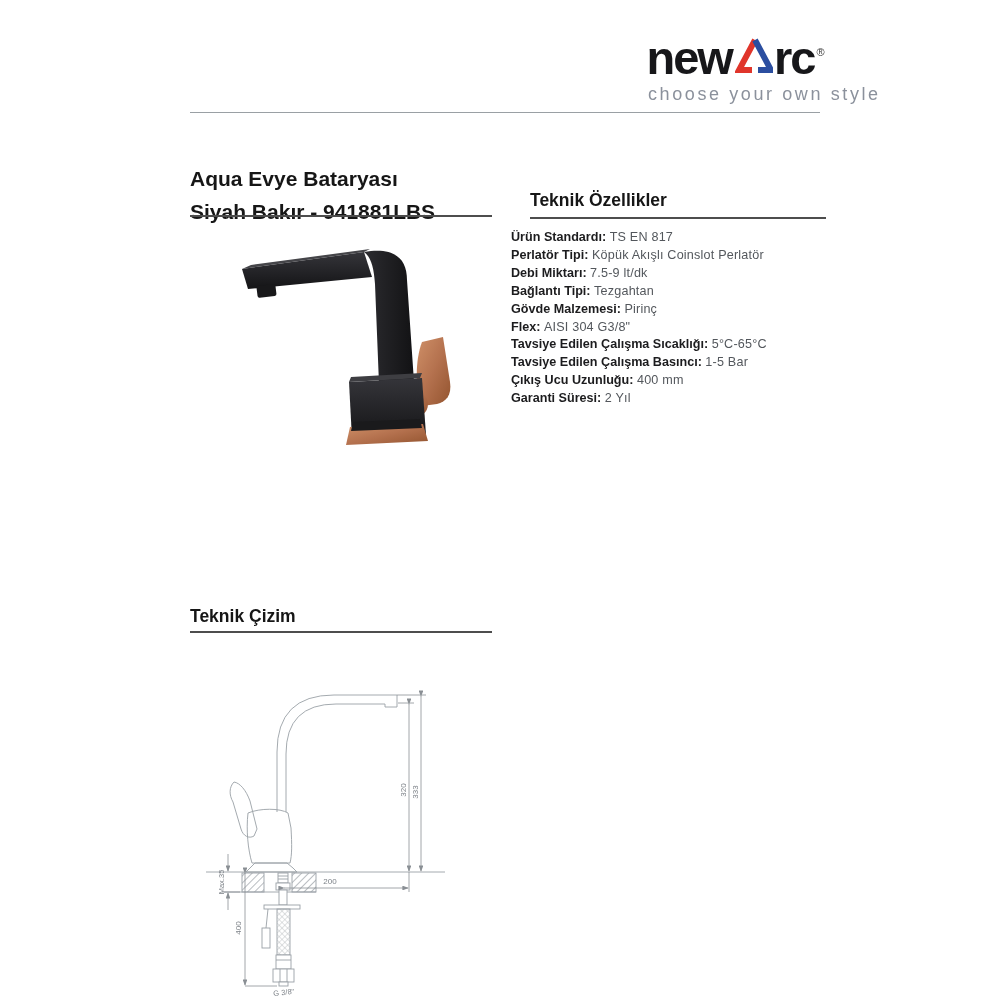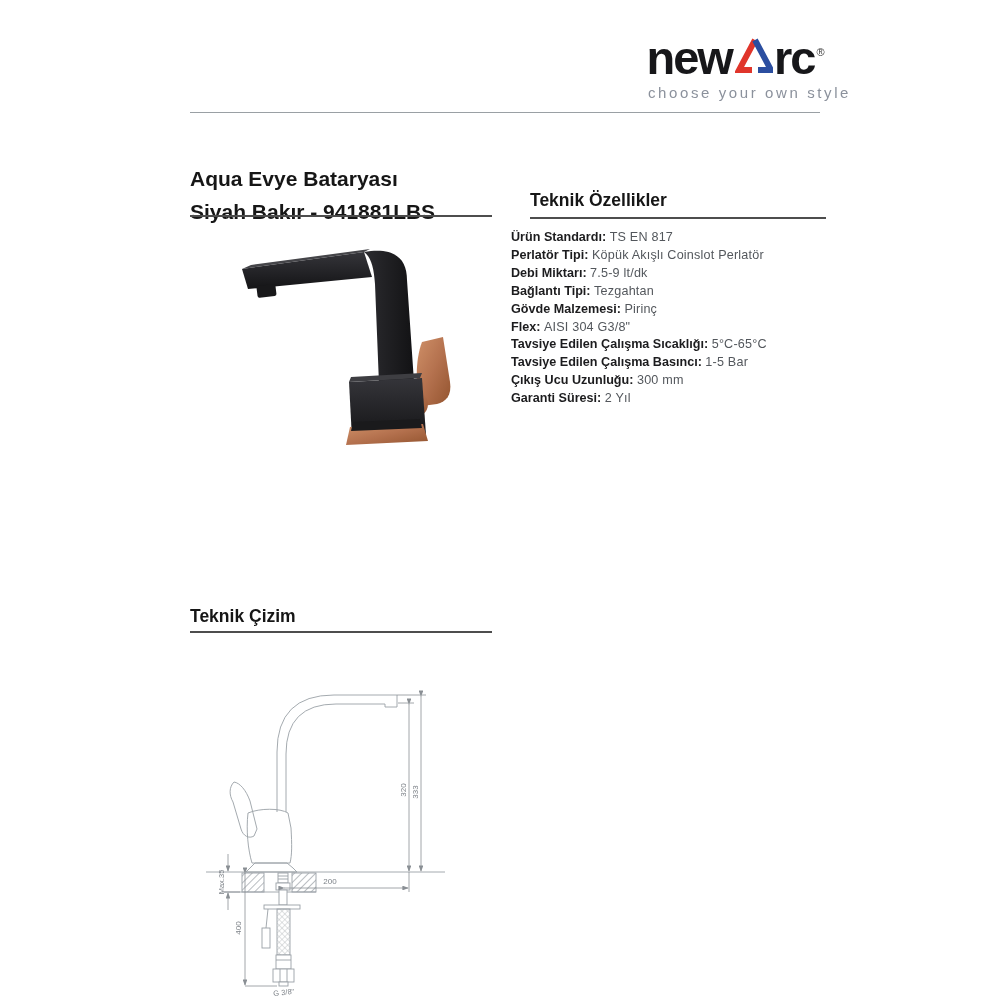--- a/index.html
+++ b/index.html
@@ -6,21 +6,21 @@
   html,body { width:1000px; height:1000px; background:#ffffff;
               font-family:"Liberation Sans", sans-serif; color:#1a1a1a; }
   .page { position:relative; width:1000px; height:1000px; overflow:hidden; background:#fff; }
 
   
   .logo { position:absolute; top:36px; left:648px; width:175px; text-align:left; }
   .logo-row { display:flex; align-items:flex-end; justify-content:center; }
   .logo-word { font-size:47px; font-weight:600; letter-spacing:-2px; line-height:0.85; color:#17171a; }
   .logo-tri { margin:0 1px 1px 3px; }
   .logo-reg { font-size:11px; color:#3a3a3a; margin-left:2px; line-height:3; align-self:flex-start; }
-  .logo-tagline { margin-top:6px; font-size:15px; letter-spacing:2.6px; color:#8b919c; white-space:nowrap; }
+  .logo-tagline { margin-top:6px; font-size:18px; letter-spacing:2.6px; color:#8b919c; white-space:nowrap; }
 
   
   .rule-top   { position:absolute; left:190px; top:112px; width:630px; height:1px; background:#9aa0a4; }
   .rule-title { position:absolute; left:190px; top:215px; width:302px; height:2px; background:#4d4d4d; }
   .rule-specs { position:absolute; left:530px; top:217px; width:296px; height:2px; background:#4d4d4d; }
   .rule-cizim { position:absolute; left:190px; top:631px; width:302px; height:2px; background:#4d4d4d; }
 
   
   .title-block { position:absolute; left:190px; top:163px; }
   .title-line { font-size:21px; font-weight:bold; line-height:1.55; color:#161616; }
@@ -105,21 +105,21 @@
   <div class="rule-specs"></div>
   <div class="spec-list">
     <div class="spec-row"><span class="spec-label">Ürün Standardı:</span> <span class="spec-value">TS EN 817</span></div>
     <div class="spec-row"><span class="spec-label">Perlatör Tipi:</span> <span class="spec-value">Köpük Akışlı Coinslot Perlatör</span></div>
     <div class="spec-row"><span class="spec-label">Debi Miktarı:</span> <span class="spec-value">7.5-9 lt/dk</span></div>
     <div class="spec-row"><span class="spec-label">Bağlantı Tipi:</span> <span class="spec-value">Tezgahtan</span></div>
     <div class="spec-row"><span class="spec-label">Gövde Malzemesi:</span> <span class="spec-value">Pirinç</span></div>
     <div class="spec-row"><span class="spec-label">Flex:</span> <span class="spec-value">AISI 304 G3/8"</span></div>
     <div class="spec-row"><span class="spec-label">Tavsiye Edilen Çalışma Sıcaklığı:</span> <span class="spec-value">5°C-65°C</span></div>
     <div class="spec-row"><span class="spec-label">Tavsiye Edilen Çalışma Basıncı:</span> <span class="spec-value">1-5 Bar</span></div>
-    <div class="spec-row"><span class="spec-label">Çıkış Ucu Uzunluğu:</span> <span class="spec-value">300 mm</span></div>
+    <div class="spec-row"><span class="spec-label">Çıkış Ucu Uzunluğu:</span> <span class="spec-value">400 mm</span></div>
     <div class="spec-row"><span class="spec-label">Garanti Süresi:</span> <span class="spec-value">2 Yıl</span></div>
   </div>
 
   <div class="cizim-head">Teknik Çizim</div>
   <div class="rule-cizim"></div>
 
   <svg class="tech" width="250" height="330" viewBox="0 0 250 330">
     <defs>
       <pattern id="hatch" width="5" height="5" patternTransform="rotate(45)" patternUnits="userSpaceOnUse">
         <line x1="0" y1="0" x2="0" y2="5" stroke="#9aa0a6" stroke-width="1.4"></line>

